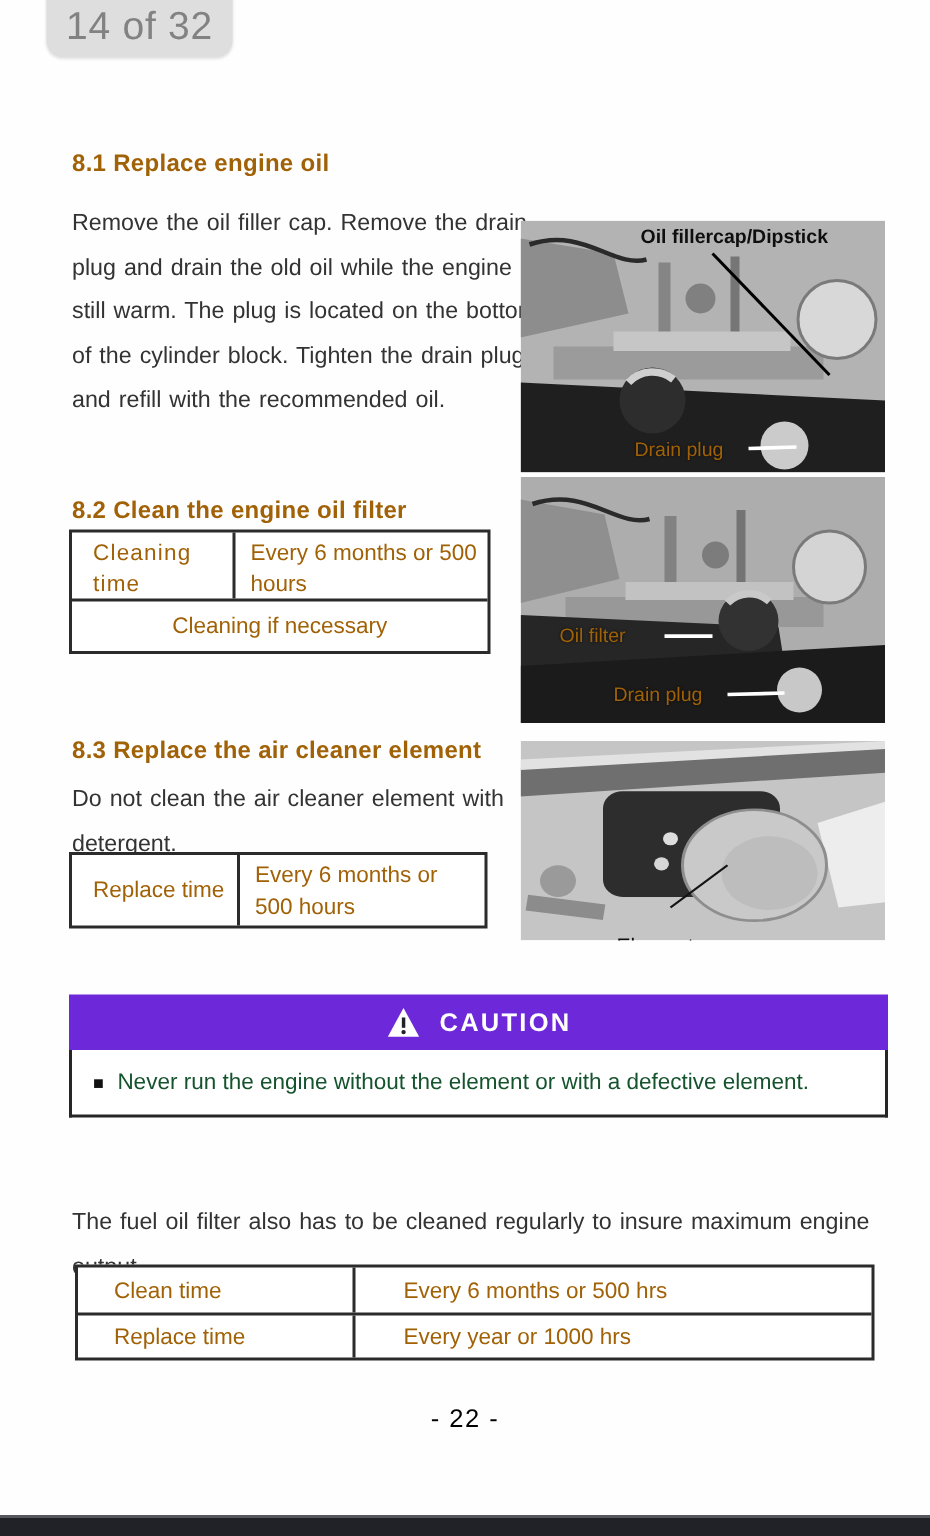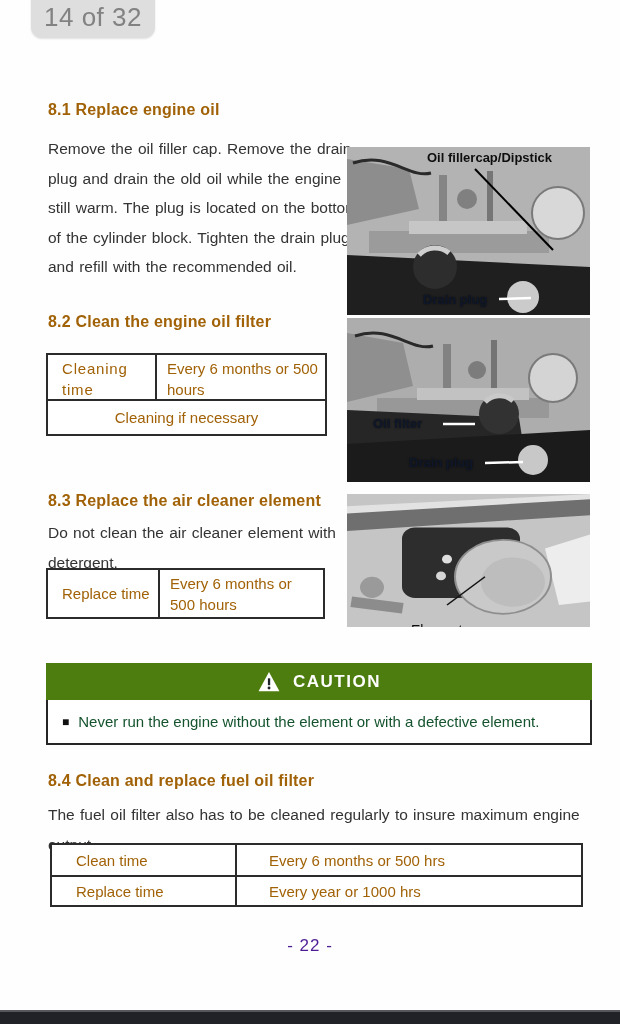--- a/index.html
+++ b/index.html
@@ -19,21 +19,21 @@
 
   
   .h2 { position:absolute; font-size:16px; font-weight:bold; color:#a16207; letter-spacing:.2px; }
   .para { position:absolute; font-size:15.5px; color:#333; line-height:29.5px; white-space:pre-line; word-spacing:1px; }
 
   
   .figure { position:absolute; overflow:hidden; }
   .figure svg { position:absolute; inset:0; width:100%; height:100%; }
   .fig-label { position:absolute; font-size:13px; font-weight:600; white-space:nowrap; }
   .fig-label.dark { color:#0e0e0e; }
-  .fig-label.light { color:#0f172a; font-weight:bold; text-shadow:0 0 2px rgba(0,0,0,.7); }
+  .fig-label.light { color:#a16207; font-weight:normal; text-shadow:0 0 2px rgba(0,0,0,.7); }
 
   .fig1 { left:347px; top:133px; width:243px; height:168px;margin-top:14px; }
   .fig2 { left:347px; top:318px; width:243px; height:164px; }
   .fig3 { left:347px; top:494px; width:243px; height:133px; }
 
   
   .tbl { position:absolute; border:2px solid #2b2b2b; background:#fff; color:#a16207; font-size:15px; }
   .t82 { left:46px; top:353px; width:281px; }
   .t82 .r1 { display:flex; height:46px; border-bottom:2px solid #2b2b2b; }
   .t82 .r1 .c1 { width:109px; border-right:2px solid #2b2b2b; padding:3px 0 0 14px; line-height:21px; white-space:pre-line; letter-spacing:.8px; }
@@ -46,29 +46,29 @@
   .t83 .r1 .c2 { flex:1; padding:3px 0 0 10px; line-height:21px; white-space:pre-line;border-radius:13px; }
 
   .t84 { left:50px; top:843px; width:533px; }
   .t84 .row { display:flex; height:30px; }
   .t84 .row + .row { border-top:2px solid #2b2b2b; }
   .t84 .c1 { width:185px; border-right:2px solid #2b2b2b; display:flex; align-items:center; padding-left:24px; }
   .t84 .c2 { flex:1; display:flex; align-items:center; padding-left:32px; }
 
   
   .caution { position:absolute; left:46px; top:663px; width:546px; }
-  .caution-head { height:37px; background:#4d7c0f; display:flex; align-items:center; justify-content:center; gap:12px; }
+  .caution-head { height:37px; background:#6d28d9; display:flex; align-items:center; justify-content:center; gap:12px; }
   .caution-head .ttl { color:#fff; font-size:17px; font-weight:bold; letter-spacing:1.5px; }
   .caution-head svg { width:24px; height:22px; }
   .caution-body { height:45px; border:2px solid #262626; border-top:none; background:#fff;
                   display:flex; align-items:center; padding-left:14px; gap:9px; }
   .caution-body .sq { font-size:12px; color:#111; line-height:1; }
   .caution-body .txt { font-size:15px; color:#14532d; }
 
-  .footer-page { position:absolute; left:0; top:936px; width:620px; text-align:center; font-size:17px; color:#4c1d95; letter-spacing:1px; }
+  .footer-page { position:absolute; left:0; top:936px; width:620px; text-align:center; font-size:17px; color:#000000; letter-spacing:1px; }
 
   .bottombar { position:absolute; left:0; top:1010px; width:620px; height:14px; background:#202227; border-top:2px solid #55575c; }
 </style>
 </head>
 <body>
 
 <div class="screen">
 
   <div class="badge">
     <span>14 of 32</span>
@@ -96,21 +96,21 @@
       <circle cx="88" cy="120" r="22" fill="#2d2d2d"></circle>
       <path d="M72,108 A22,22 0 0 1 102,106" stroke="#cfcfcf" stroke-width="5" fill="none"></path>
       <circle cx="176" cy="150" r="16" fill="#cbcbcb"></circle>
       <line x1="128" y1="22" x2="206" y2="103" stroke="#000" stroke-width="2"></line>
       <line x1="152" y1="152" x2="184" y2="151" stroke="#fff" stroke-width="2.5"></line>
     </svg>
     <span class="fig-label dark" style="left:80px; top:3px;">Oil fillercap/Dipstick</span>
     <span class="fig-label light" style="left:76px; top:145px;">Drain plug</span>
   </div>
 
-  <div class="h2" style="left:48px; top:313px;">8.2 Clean the engine oil filter</div>
+  <div class="h2" style="left:48px; top:332px;">8.2 Clean the engine oil filter</div>
 
   <div class="tbl t82">
     <div class="r1">
       <div class="c1">Cleaning
 time</div>
       <div class="c2">Every 6 months or 500
 hours</div>
     </div>
     <div class="r2">Cleaning if necessary</div>
   </div>
@@ -178,21 +178,20 @@
         <circle cx="12.05" cy="18.6" r="1.6" fill="#1e222a"></circle>
       </svg>
       <span class="ttl">CAUTION</span>
     </div>
     <div class="caution-body">
       <span class="sq">■</span>
       <span class="txt">Never run the engine without the element or with a defective element.</span>
     </div>
   </div>
 
-  <div class="h2" style="left:48px; top:772px;">8.4 Clean and replace fuel oil filter</div>
   <div class="para" style="left:48px; top:800px; width:545px;">The fuel oil filter also has to be cleaned regularly to insure maximum engine output.</div>
 
   <div class="tbl t84">
     <div class="row">
       <div class="c1">Clean time</div>
       <div class="c2">Every 6 months or 500 hrs</div>
     </div>
     <div class="row">
       <div class="c1">Replace time</div>
       <div class="c2">Every year or 1000 hrs</div>

